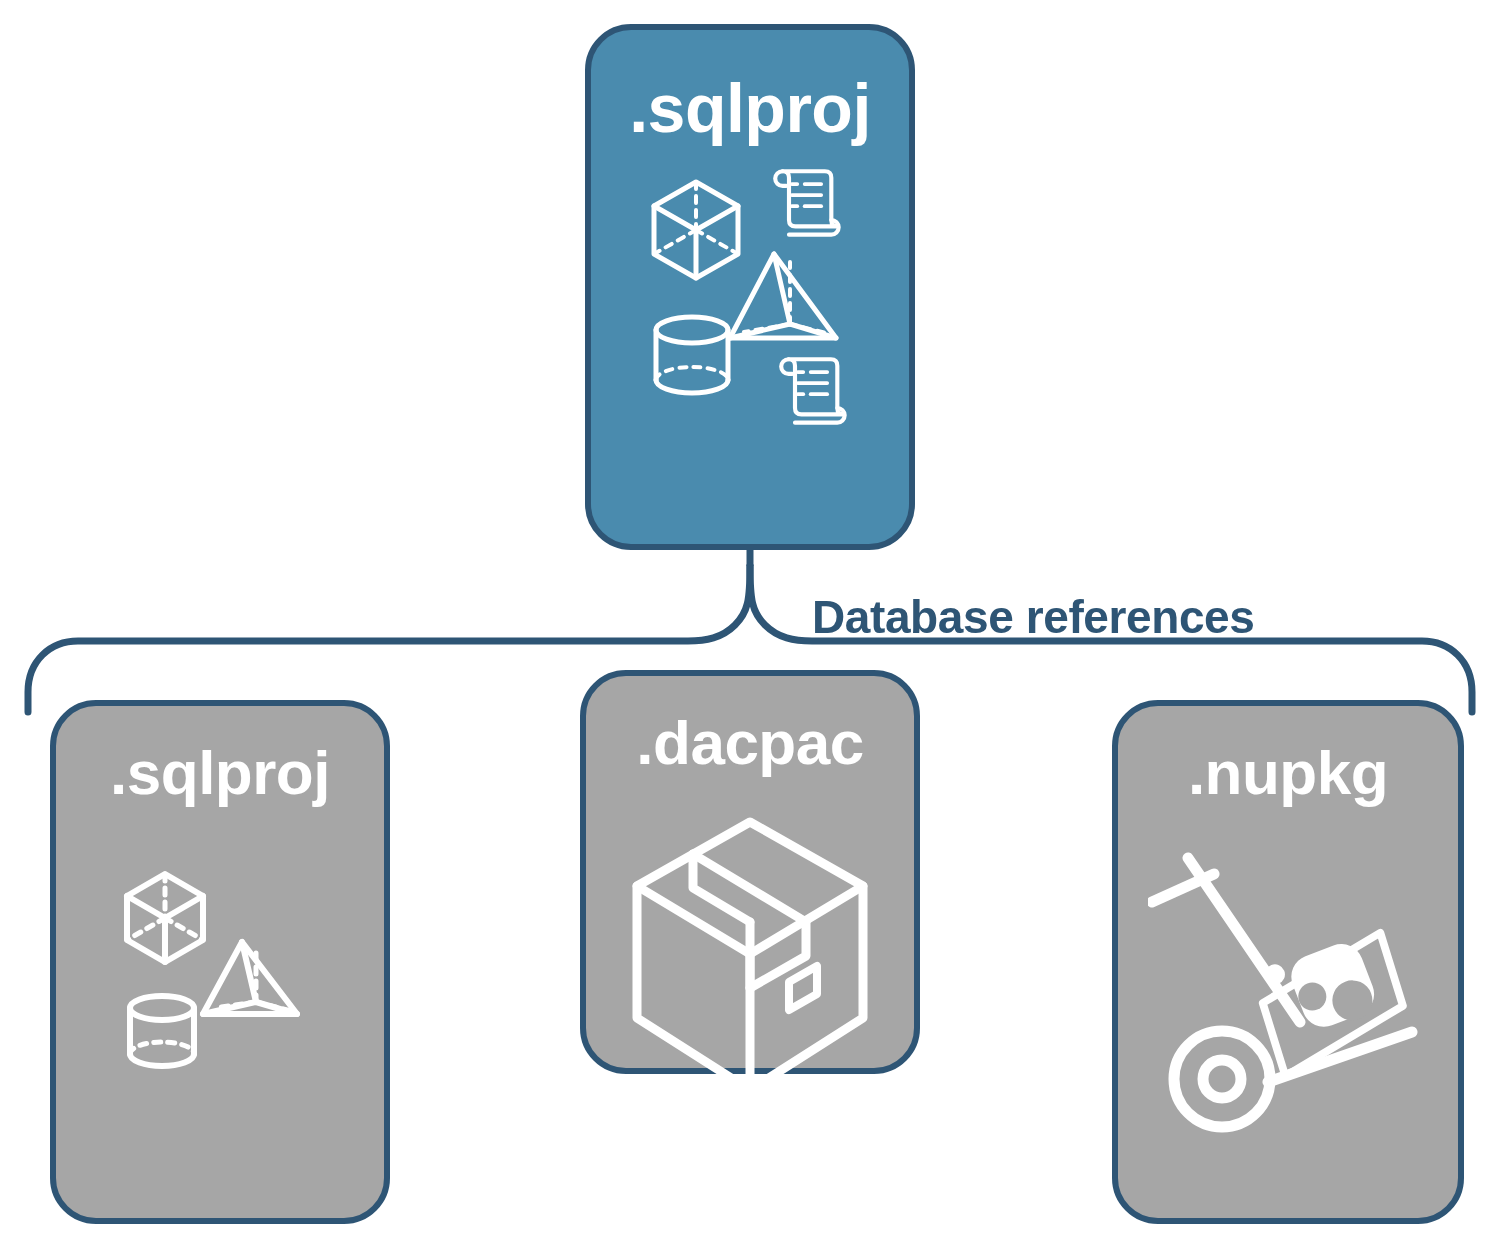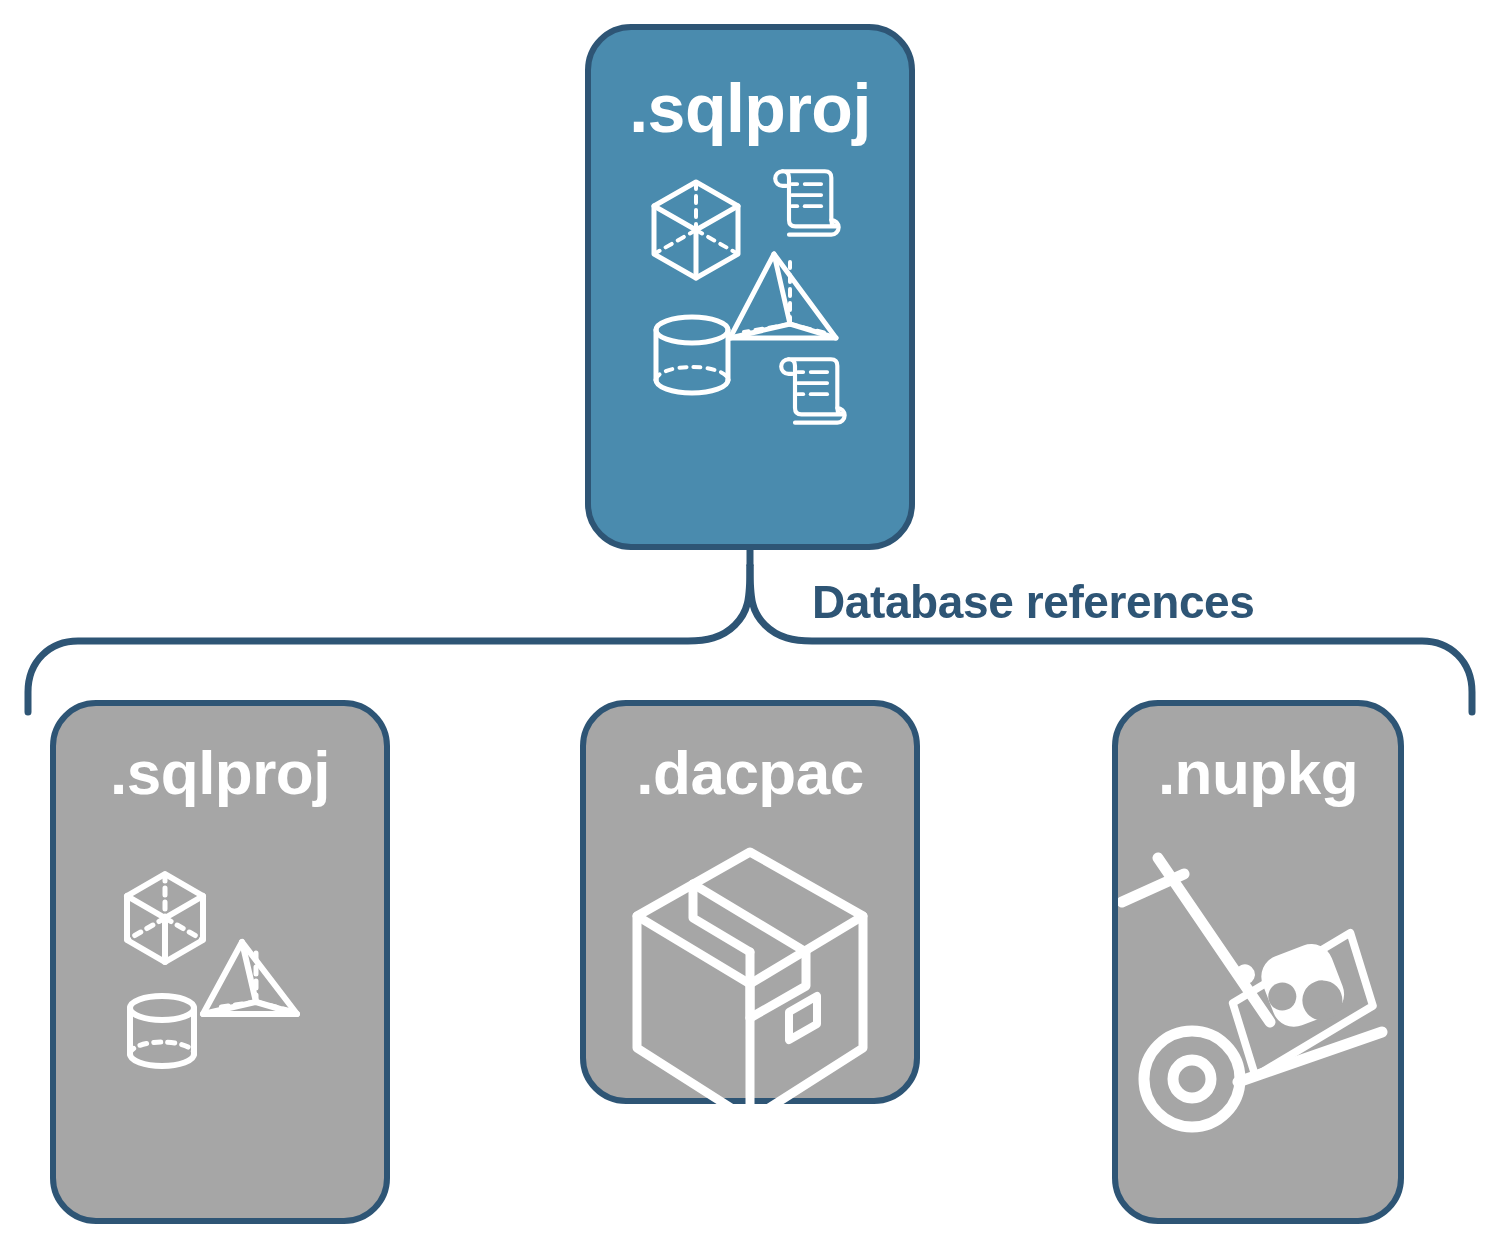--- a/index.html
+++ b/index.html
@@ -58,21 +58,21 @@
     top: 0;
     width: 1500px;
     height: 1250px;
     pointer-events: none;
   }
 
   
   #brace-label {
     position: absolute;
     left: 812px;
-    top: 575px;
+    top: 590px;
     font-size: 46px;
     font-weight: bold;
     color: #2e5575;
     letter-spacing: -0.4px;
     white-space: nowrap;
   }
 </style>
 </head>
 <body>
 
@@ -205,21 +205,21 @@
             <line x1="89" y1="152" x2="89" y2="198"></line>
             <path d="M25,198 a32,12 0 0 0 64,0"></path>
             <path d="M25,198 a32,12 0 0 1 64,0" stroke-dasharray="7 7" stroke-width="5"></path>
           </g>
 
         </g>
       </svg>
     </div>
   </div>
 
-  <div class="card grey" style="left:580px; top:700px; width:340px; height:404px;">
+  <div class="card grey" style="left:580px; top:670px; width:340px; height:404px;">
 
     <div class="card-title small">.dacpac</div>
 
     <div class="card-art" style="top:130px; height:300px;">
       <svg width="270" height="300" viewBox="0 0 270 300">
         <g fill="none" stroke="#ffffff" stroke-width="9" stroke-linejoin="round" stroke-linecap="round">
 
           <polygon points="135,16 248,80 248,212 135,284 22,212 22,80"></polygon>
 
           <polyline points="22,80 135,148 248,80"></polyline>
@@ -228,21 +228,21 @@
           <polyline points="78,48 191,116 191,150 135,182"></polyline>
           <polyline points="78,48 78,82 135,116"></polyline>
           <line x1="135" y1="116" x2="135" y2="182"></line>
 
           <polygon points="174,176 202,160 202,188 174,204" stroke-width="8"></polygon>
         </g>
       </svg>
     </div>
   </div>
 
-  <div class="card grey" style="left:1112px; top:700px; width:292px; height:524px;">
+  <div class="card grey" style="left:1112px; top:700px; width:352px; height:524px;">
 
     <div class="card-title small">.nupkg</div>
 
     <div class="card-art" style="top:130px; height:300px;">
       <svg width="280" height="300" viewBox="0 0 280 300">
         <g stroke="#ffffff" fill="none" stroke-width="11" stroke-linejoin="round" stroke-linecap="round">
 
           <line x1="40" y1="22" x2="152" y2="186"></line>
 
           <line x1="4" y1="66" x2="66" y2="38"></line>

